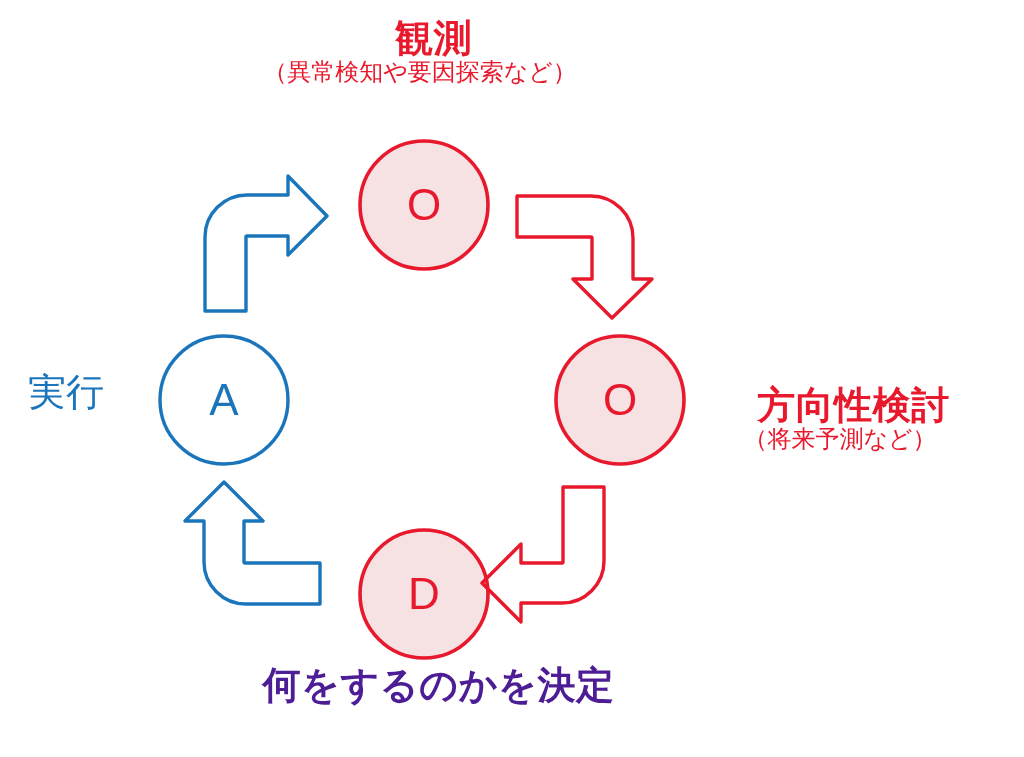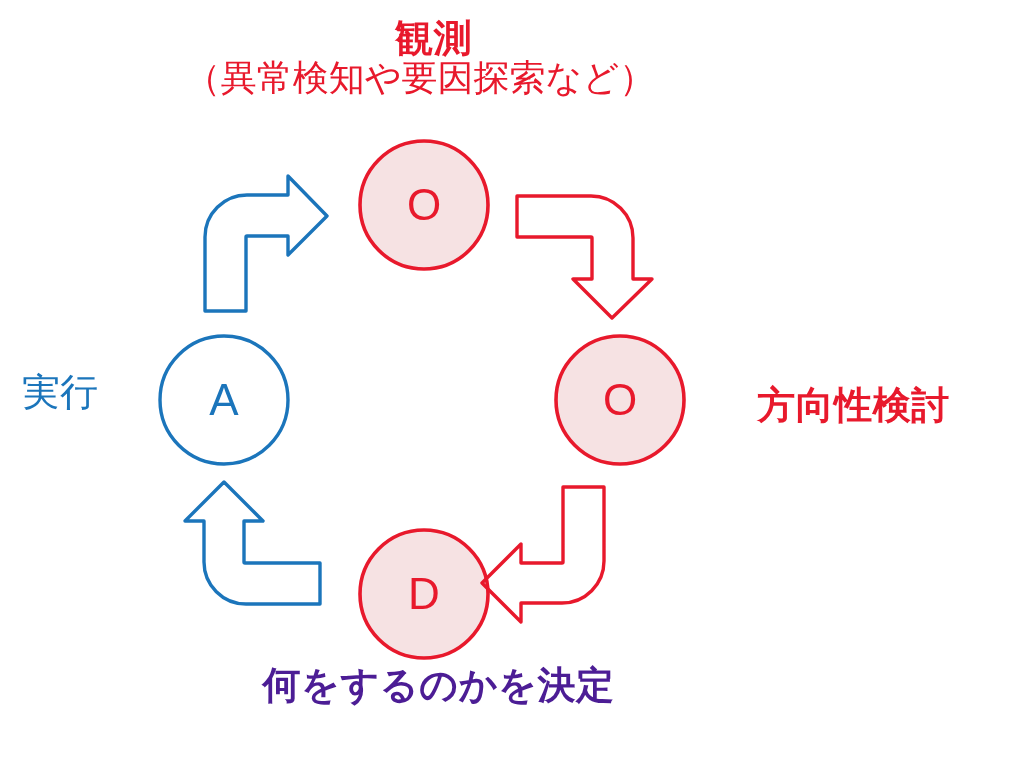--- a/index.html
+++ b/index.html
@@ -32,21 +32,21 @@
     white-space: nowrap;
   }
   .label-title {
     font-weight: bold;
     font-size: 38px;
     letter-spacing: 0.5px;
     padding-left: 27px;
   }
   .label-sub {
     font-weight: normal;
-    font-size: 36px;
+    font-size: 24px;
     letter-spacing: 0px;
   }
   .label-plain {
     font-weight: normal;
     font-size: 38px;
     white-space: nowrap;
   }
 
   
   #label-observe {
@@ -58,21 +58,21 @@
     left: 690px;
     top: 385px;
     width: 300px;
   }
   #label-decide {
     left: 190px;
     top: 665px;
     width: 470px;
   }
   #label-act {
-    left: 22px;
+    left: 28px;
     top: 372px;
     width: 120px;
     text-align: left;
   }
 
   .node-letter {
     position: absolute;
     text-align: center;
     font-size: 44px;
     font-weight: normal;
@@ -172,20 +172,21 @@
     <span>A</span>
   </div>
 
   <div id="label-observe" class="label-block">
     <div class="label-title" style="color:#e8192c;">観測</div>
     <div class="label-sub" style="color:#e8192c;">（異常検知や要因探索など）</div>
   </div>
 
   <div id="label-orient" class="label-block">
     <div class="label-title" style="color:#e8192c;">方向性検討</div>
+    <div class="label-sub" style="color:#e8192c;">（将来予測など）</div>
   </div>
 
   <div id="label-decide" class="label-block">
     <div class="label-title" style="color:#4c1d95;">何をするのかを決定</div>
   </div>
 
   <div id="label-act" class="label-block">
     <div class="label-plain" style="color:#1b75bb;">実行</div>
   </div>
 

